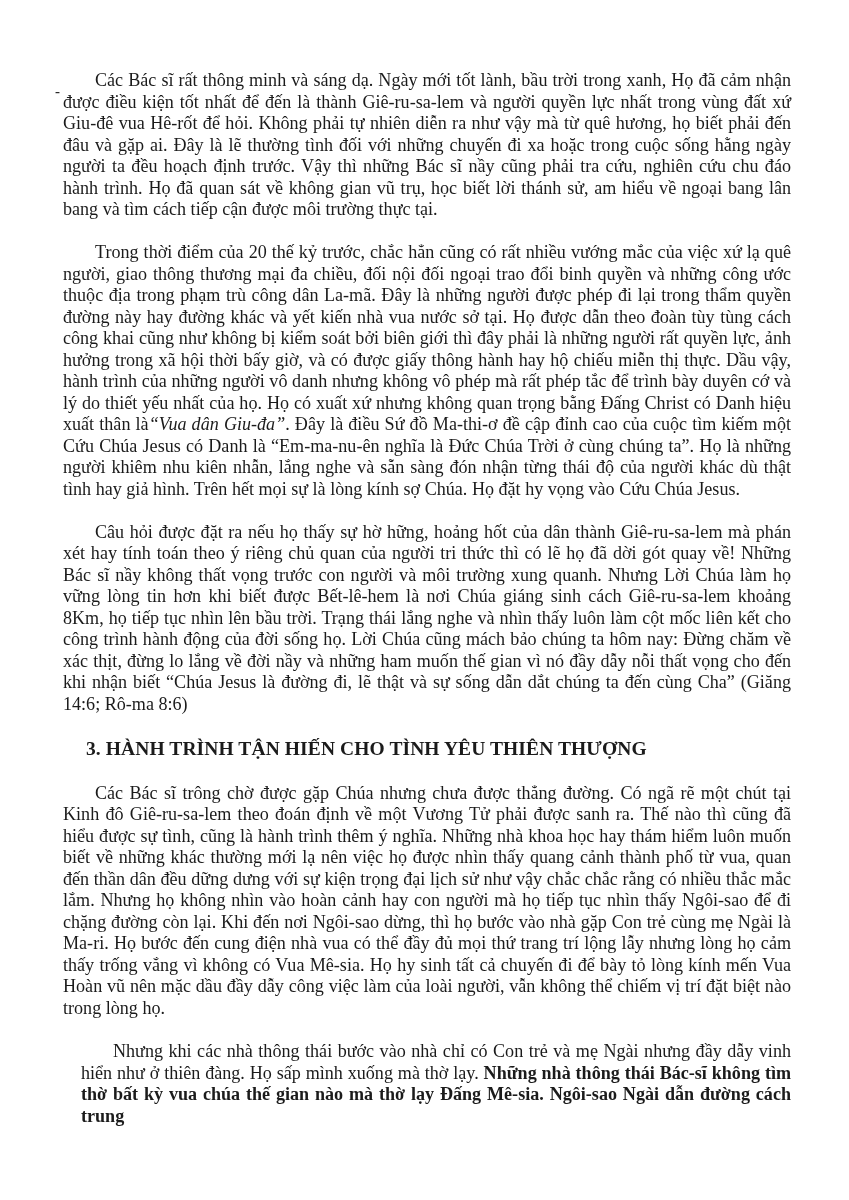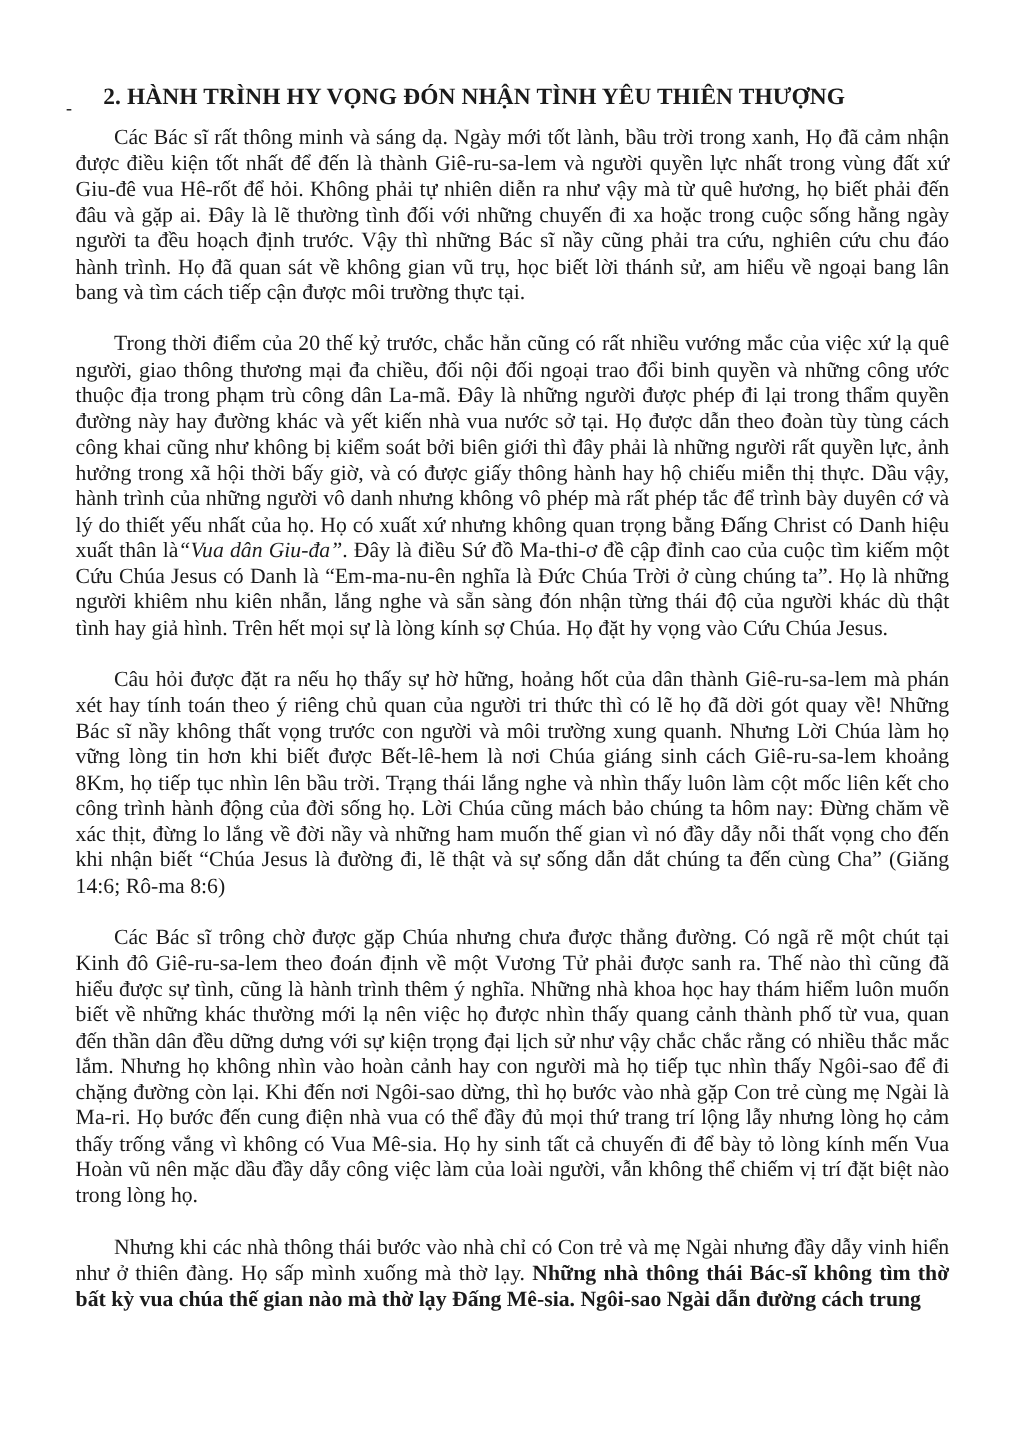--- a/index.html
+++ b/index.html
@@ -45,31 +45,32 @@
   }
   .content h2:not(:first-child) {
     margin-bottom: 22px;
   }
   .content p {
     margin: 0 0 21.5px 0;
     text-indent: 32px;
   }
   .content p.gap-before {
     margin-top: 22px;
+    margin-left: 18px;
   }
   .seg-italic { }
   .seg-bold { font-weight: bold; }
   .seg-bold-italic { font-weight: normal; font-style: italic; }
 </style>
 </head>
 <body>
 
 <div class="page">
   <span class="margin-mark">-</span>
   <div class="content">
-      <h2>2. HÀNH TRÌNH HY VỌNG ĐÓN NHẬN TÌNH YÊU THIÊN THƯỢNG</h2>
       <p><span>Các Bác sĩ rất thông minh và sáng dạ. Ngày mới tốt lành, bầu trời trong xanh, Họ đã cảm nhận được điều kiện tốt nhất để đến là thành Giê-ru-sa-lem và người quyền lực nhất trong vùng đất xứ Giu-đê vua Hê-rốt để hỏi. Không phải tự nhiên diễn ra như vậy mà từ quê hương, họ biết phải đến đâu và gặp ai. Đây là lẽ thường tình đối với những chuyến đi xa hoặc trong cuộc sống hằng ngày người ta đều hoạch định trước. Vậy thì những Bác sĩ nầy cũng phải tra cứu, nghiên cứu chu đáo hành trình. Họ đã quan sát về không gian vũ trụ, học biết lời thánh sử, am hiểu về ngoại bang lân bang và tìm cách tiếp cận được môi trường thực tại.</span></p>
       <p><span>Trong thời điểm của 20 thế kỷ trước, chắc hẳn cũng có rất nhiều vướng mắc của việc xứ lạ quê người, giao thông thương mại đa chiều, đối nội đối ngoại trao đổi binh quyền và những công ước thuộc địa trong phạm trù công dân La-mã. Đây là những người được phép đi lại trong thẩm quyền đường này hay đường khác và yết kiến nhà vua nước sở tại. Họ được dẫn theo đoàn tùy tùng cách công khai cũng như không bị kiểm soát bởi biên giới thì đây phải là những người rất quyền lực, ảnh hưởng trong xã hội thời bấy giờ, và có được giấy thông hành hay hộ chiếu miễn thị thực. Dầu vậy, hành trình của những người vô danh nhưng không vô phép mà rất phép tắc để trình bày duyên cớ và lý do thiết yếu nhất của họ. Họ có xuất xứ nhưng không quan trọng bằng Đấng Christ có Danh hiệu xuất thân là</span><span class="seg-bold-italic">“Vua dân Giu-đa”</span><span>. Đây là điều Sứ đồ Ma-thi-ơ đề cập đỉnh cao của cuộc tìm kiếm một Cứu Chúa Jesus có Danh là </span><span class="seg-italic">“Em-ma-nu-ên nghĩa là Đức Chúa Trời ở cùng chúng ta</span><span>”. Họ là những người khiêm nhu kiên nhẫn, lắng nghe và sẵn sàng đón nhận từng thái độ của người khác dù thật tình hay giả hình. Trên hết mọi sự là lòng kính sợ Chúa. Họ đặt hy vọng vào Cứu Chúa Jesus.</span></p>
       <p><span>Câu hỏi được đặt ra nếu họ thấy sự hờ hững, hoảng hốt của dân thành Giê-ru-sa-lem mà phán xét hay tính toán theo ý riêng chủ quan của người tri thức thì có lẽ họ đã dời gót quay về! Những Bác sĩ nầy không thất vọng trước con người và môi trường xung quanh. Nhưng Lời Chúa làm họ vững lòng tin hơn khi biết được Bết-lê-hem là nơi Chúa giáng sinh cách Giê-ru-sa-lem khoảng 8Km, họ tiếp tục nhìn lên bầu trời. Trạng thái lắng nghe và nhìn thấy luôn làm cột mốc liên kết cho công trình hành động của đời sống họ. Lời Chúa cũng mách bảo chúng ta hôm nay: Đừng chăm về xác thịt, đừng lo lắng về đời nầy và những ham muốn thế gian vì nó đầy dẫy nỗi thất vọng cho đến khi nhận biết </span><span class="seg-italic">“Chúa Jesus là đường đi, lẽ thật và sự sống dẫn dắt chúng ta đến cùng Cha</span><span>” (Giăng 14:6; Rô-ma 8:6)</span></p>
+      <h2>3. HÀNH TRÌNH TẬN HIẾN CHO TÌNH YÊU THIÊN THƯỢNG</h2>
       <p><span>Các Bác sĩ trông chờ được gặp Chúa nhưng chưa được thẳng đường. Có ngã rẽ một chút tại Kinh đô Giê-ru-sa-lem theo đoán định về một Vương Tử phải được sanh ra. Thế nào thì cũng đã hiểu được sự tình, cũng là hành trình thêm ý nghĩa. Những nhà khoa học hay thám hiểm luôn muốn biết về những khác thường mới lạ nên việc họ được nhìn thấy quang cảnh thành phố từ vua, quan đến thần dân đều dững dưng với sự kiện trọng đại lịch sử như vậy chắc chắc rằng có nhiều thắc mắc lắm. Nhưng họ không nhìn vào hoàn cảnh hay con người mà họ tiếp tục nhìn thấy Ngôi-sao để đi chặng đường còn lại. Khi đến nơi Ngôi-sao dừng, thì họ bước vào nhà gặp Con trẻ cùng mẹ Ngài là Ma-ri. Họ bước đến cung điện nhà vua có thể đầy đủ mọi thứ trang trí lộng lẫy nhưng lòng họ cảm thấy trống vắng vì không có Vua Mê-sia. Họ hy sinh tất cả chuyến đi để bày tỏ lòng kính mến Vua Hoàn vũ nên mặc dầu đầy dẫy công việc làm của loài người, vẫn không thể chiếm vị trí đặt biệt nào trong lòng họ.</span></p>
       <p class="gap-before"><span>Nhưng khi các nhà thông thái bước vào nhà chỉ có Con trẻ và mẹ Ngài nhưng đầy dẫy vinh hiển như ở thiên đàng. Họ sấp mình xuống mà thờ lạy. </span><span class="seg-bold">Những nhà thông thái Bác-sĩ không tìm thờ bất kỳ vua chúa thế gian nào mà thờ lạy Đấng Mê-sia. Ngôi-sao Ngài dẫn đường cách trung</span></p>
     </div>
 </div>
 
 </body></html>

